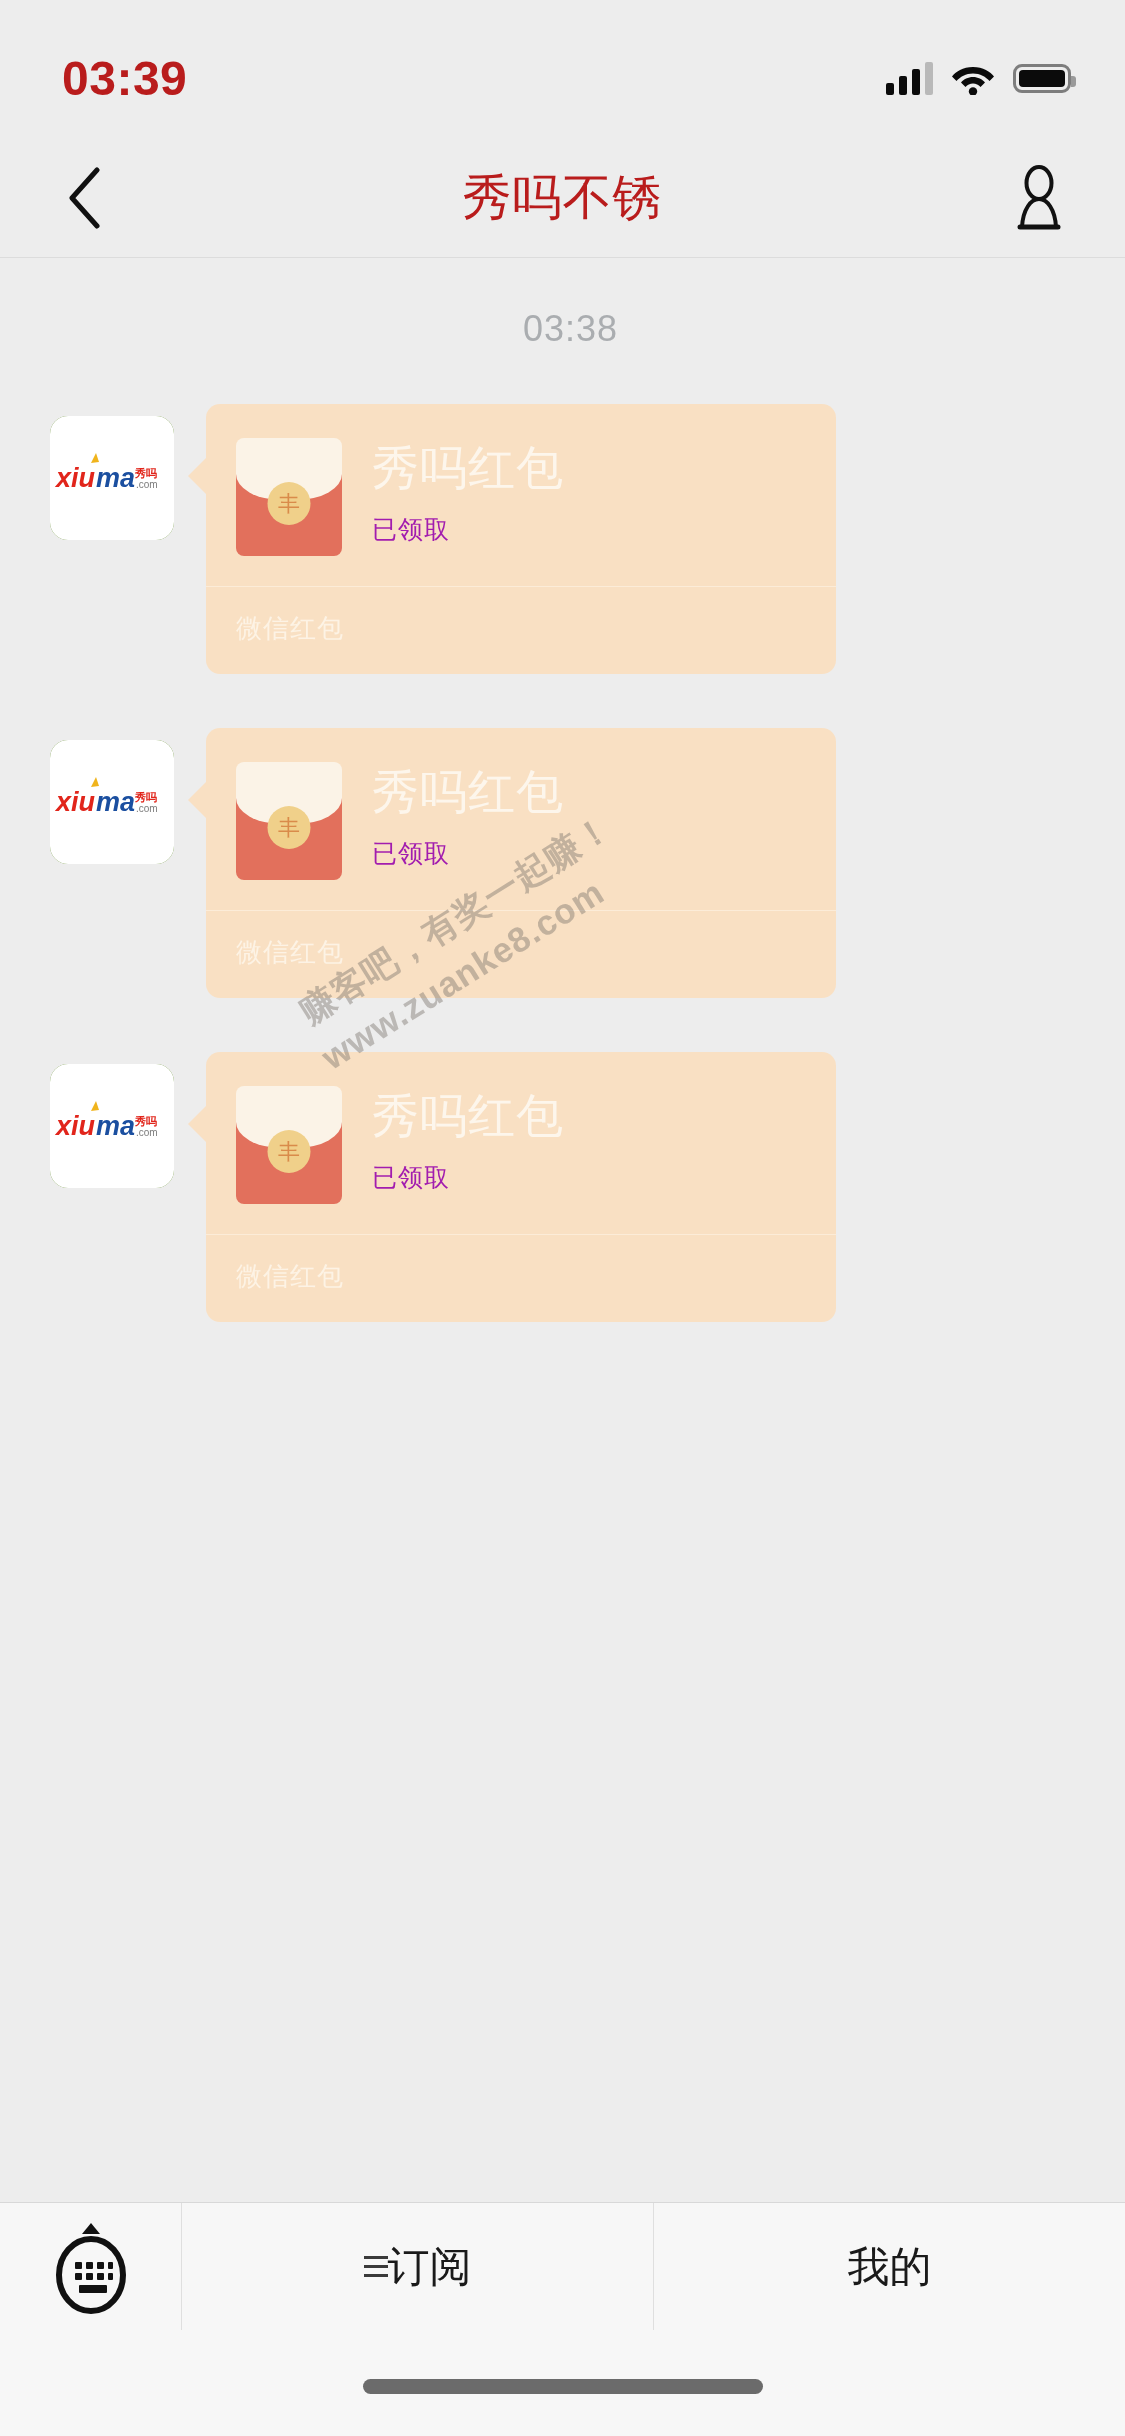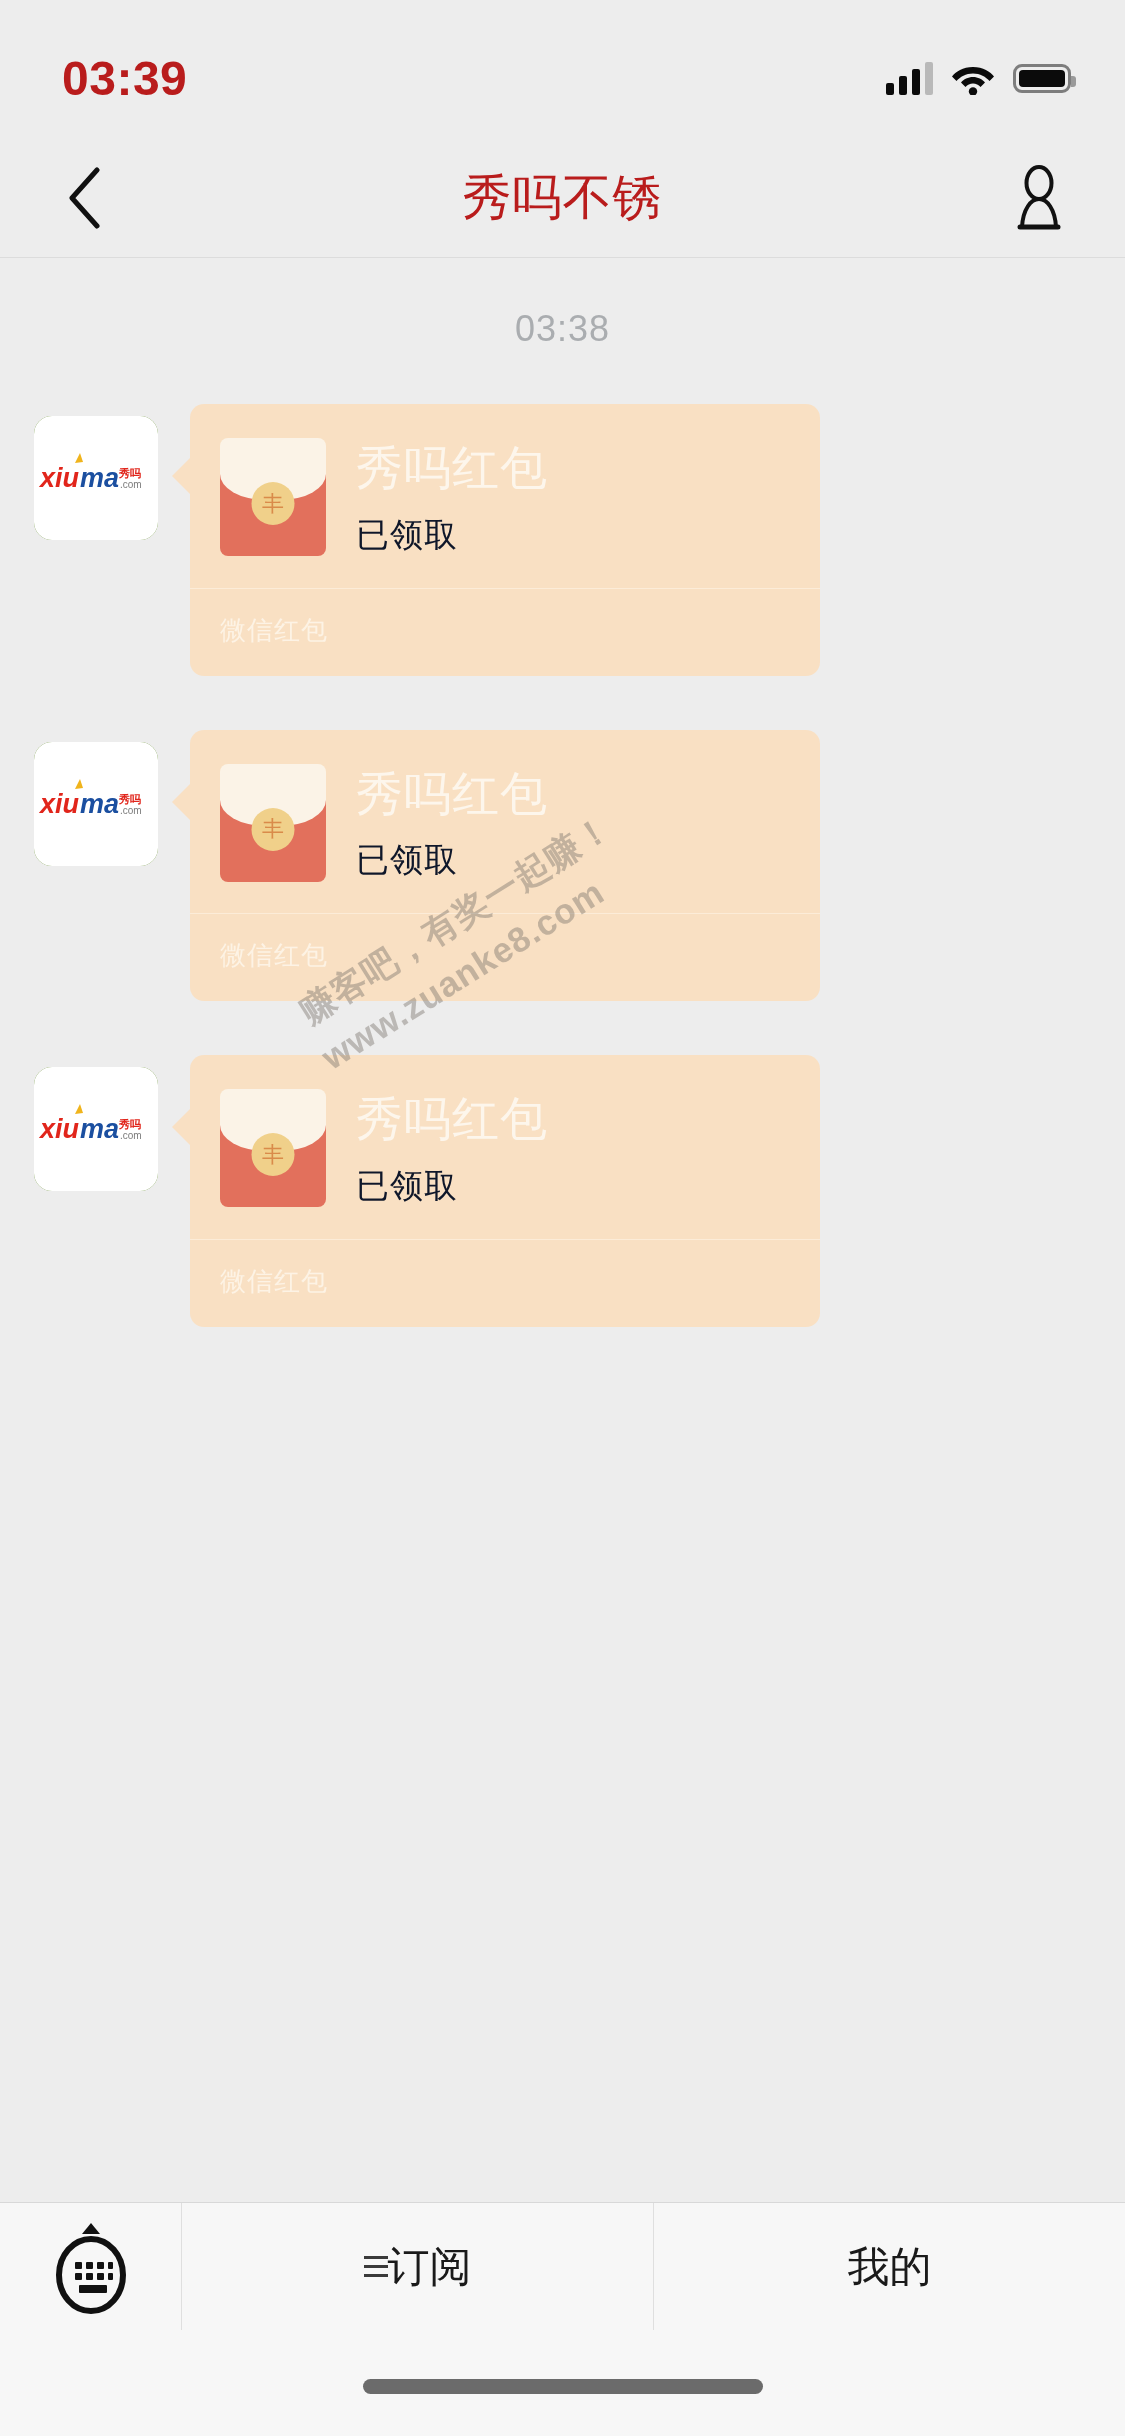--- a/index.html
+++ b/index.html
@@ -52,21 +52,21 @@
     position:absolute; left:40px; top:50%; transform:translateY(-50%);
     width:88px; height:88px; display:flex; align-items:center; justify-content:center;
   }
   .nav-title { font-size:49px; color:#b91c1c; font-weight:500; letter-spacing:1px; }
   .nav-contact {
     position:absolute; right:42px; top:50%; transform:translateY(-50%);
     width:88px; height:88px; display:flex; align-items:center; justify-content:center;
   }
 
   
-  .chat { flex:1 1 auto; position:relative; overflow:hidden; background:#ededed; }
+  .chat { flex:1 1 auto; position:relative; overflow:hidden; background:#ededed;padding-left:16px; }
   .ts {
     text-align:center; color:#aaadb0; font-size:36px;
     padding-top:50px; padding-bottom:0; letter-spacing:1px;
   }
   .msg-row { display:flex; align-items:flex-start; padding:0 0 0 34px; margin-top:54px; }
   .avatar {
     width:124px; height:124px; flex:0 0 124px; background:#4d7c0f;
     border-radius:18px; display:flex; align-items:center; justify-content:center;
     overflow:hidden; margin-top:12px;
   }
@@ -95,21 +95,21 @@
     position:absolute; left:50%; top:44px; transform:translateX(-50%);
     width:43px; height:43px; border-radius:50%; background:#f0d08a;
     display:flex; align-items:center; justify-content:center;
     font-size:22px; color:#d98b4a; line-height:1;
   }
   .bubble-texts { margin-left:30px; padding-top:4px; }
   .bubble-title {
     font-size:47px; color:#fdf6ec; line-height:1.12; letter-spacing:1px;
   }
   .bubble-sub {
-    font-size:33px; color:#0f172a; margin-top:18px; letter-spacing:1px;
+    font-size:25px; color:#a21caf; margin-top:18px; letter-spacing:1px;
   }
   .bubble-divider { height:1px; background:#fcecd8; margin:30px -30px 0 -30px; }
   .bubble-foot {
     font-size:26px; color:#fdf3e5; padding:24px 0 28px 0; letter-spacing:1px;
   }
 
   
   .watermark {
     position:absolute; left:290px; top:735px;
     transform:rotate(-32deg); transform-origin:left top;

